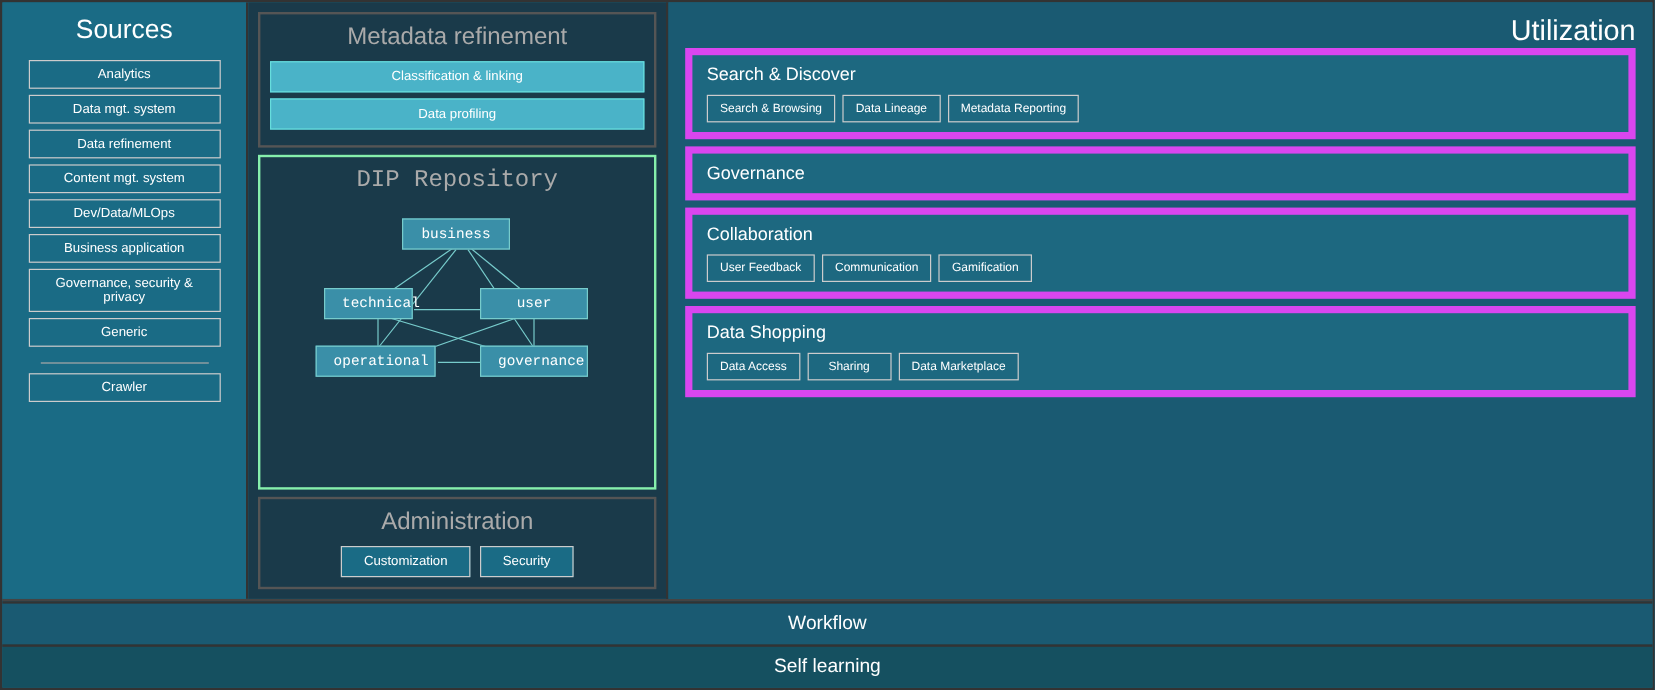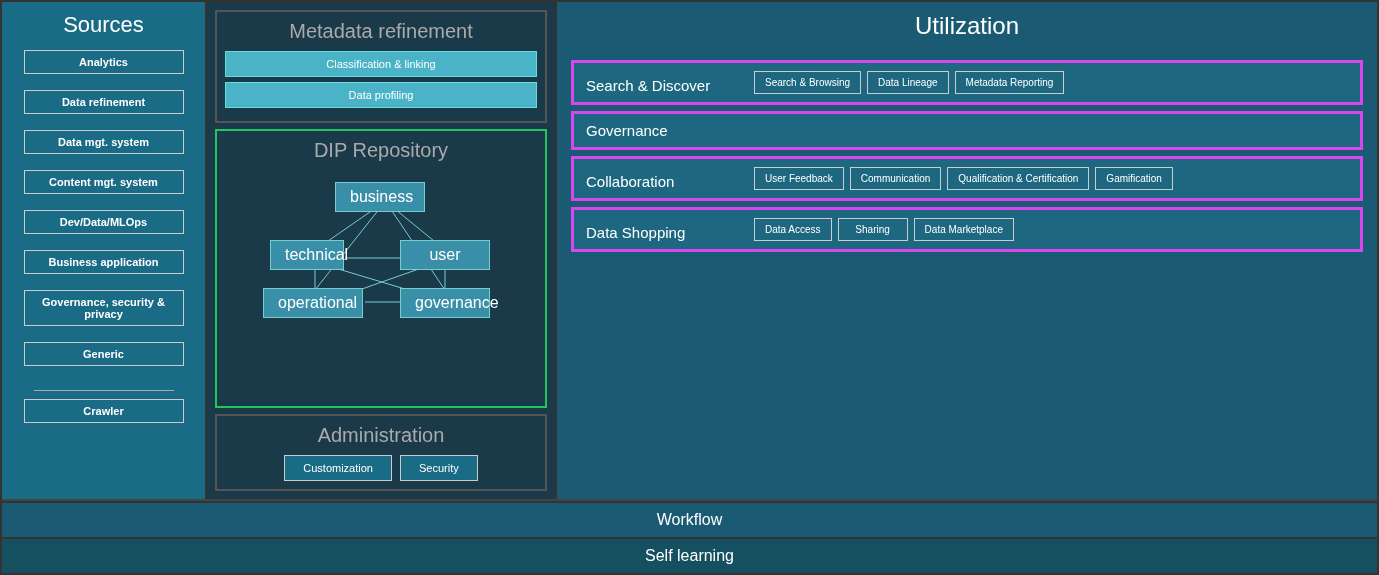--- a/index.html
+++ b/index.html
@@ -44,25 +44,24 @@
       margin-bottom: 12px;
       text-align: center;
     }
 
     .source-btn {
       background: #1a6b85;
       border: 1px solid #ccc;
       color: white;
       width: 160px;
       padding: 5px 4px;
-      margin-bottom: 16px;
+      margin-bottom: 5px;
       text-align: center;
       font-size: 11px;
       cursor: pointer;
-      font-weight: bold;
     }
 
     .source-divider {
       width: 140px;
       border-top: 1px solid #aaa;
       margin: 8px 0;
     }
 
     
     .middle-panel {
@@ -96,41 +95,42 @@
       width: 100%;
       padding: 6px;
       text-align: center;
       font-size: 11px;
       margin-bottom: 5px;
       cursor: pointer;
     }
 
     .dip-box {
       background: #1a3a4a;
-      border: 2px solid #22c55e;
+      border: 2px solid #86efac;
       padding: 8px;
       flex: 1;
       display: flex;
       flex-direction: column;
+      font-family: Liberation Mono, monospace;
     }
 
     .dip-title {
       color: #aaa;
       font-size: 20px;
       font-weight: 300;
       text-align: center;
       margin-bottom: 8px;
     }
 
     .dip-node {
       background: #3a8fa8;
       border: 1px solid #7cc;
       color: white;
       padding: 5px 14px;
-      font-size: 16px;
+      font-size: 12px;
       text-align: center;
       cursor: pointer;
       position: absolute;
     }
 
     .admin-box {
       background: #1a3a4a;
       border: 2px solid #555;
       padding: 8px;
     }
@@ -164,32 +164,33 @@
       background: #1a5a72;
       padding: 10px 14px;
       display: flex;
       flex-direction: column;
     }
 
     .utilization-title {
       color: white;
       font-size: 24px;
       font-weight: 300;
-      text-align: center;
-      margin-bottom: 20px;
+      text-align: right;
+      margin-bottom: 0;
     }
 
     .util-row {
       display: flex;
-      align-items: flex-end;
+      align-items: flex-start;
       background: #1d6880;
-      border: 3px solid #d946ef;
+      border: 6px solid #d946ef;
       margin-bottom: 6px;
       padding: 8px 12px;
       gap: 8px;
+      flex-direction: column;
     }
 
     .util-row-label {
       color: white;
       font-size: 15px;
       font-weight: 300;
       min-width: 160px;
     }
 
     .util-chips {
@@ -244,22 +245,22 @@
   </style>
 </head>
 <body>
 
 <div class="main-container">
   <div class="top-section">
 
     <div class="sources-panel">
       <div class="sources-title">Sources</div>
       <button class="source-btn">Analytics</button>
+      <button class="source-btn">Data mgt. system</button>
       <button class="source-btn">Data refinement</button>
-      <button class="source-btn">Data mgt. system</button>
       <button class="source-btn">Content mgt. system</button>
       <button class="source-btn">Dev/Data/MLOps</button>
       <button class="source-btn">Business application</button>
       <button class="source-btn">Governance, security &amp; privacy</button>
       <button class="source-btn">Generic</button>
       <div class="source-divider"></div>
       <button class="source-btn">Crawler</button>
     </div>
 
     <div class="middle-panel">
@@ -329,21 +330,20 @@
 
       <div class="util-row">
         <div class="util-row-label">Governance</div>
       </div>
 
       <div class="util-row">
         <div class="util-row-label">Collaboration</div>
         <div class="util-chips">
           <button class="util-chip">User Feedback</button>
           <button class="util-chip">Communication</button>
-          <button class="util-chip">Qualification &amp; Certification</button>
           <button class="util-chip">Gamification</button>
         </div>
       </div>
 
       <div class="util-row">
         <div class="util-row-label">Data Shopping</div>
         <div class="util-chips">
           <button class="util-chip">Data Access</button>
           <button class="util-chip">Sharing</button>
           <button class="util-chip">Data Marketplace</button>

